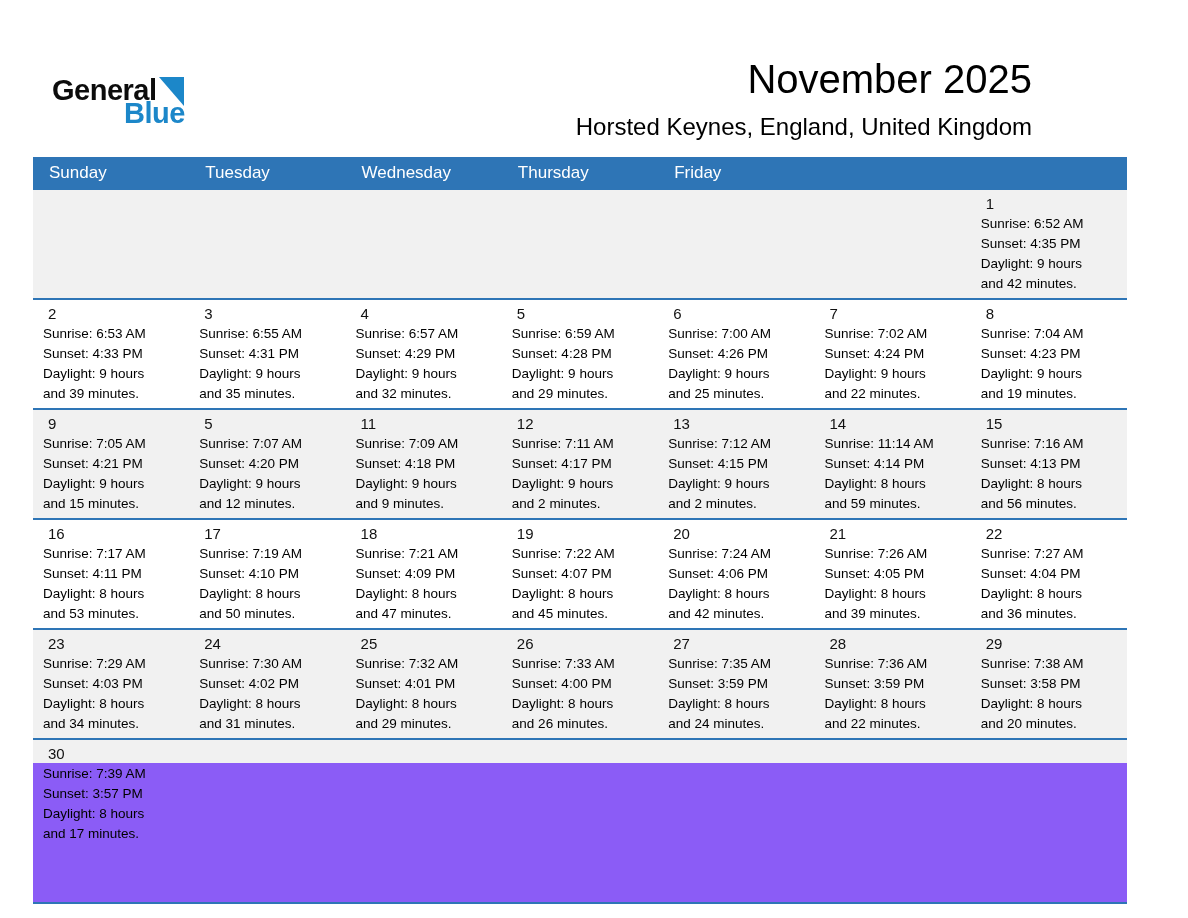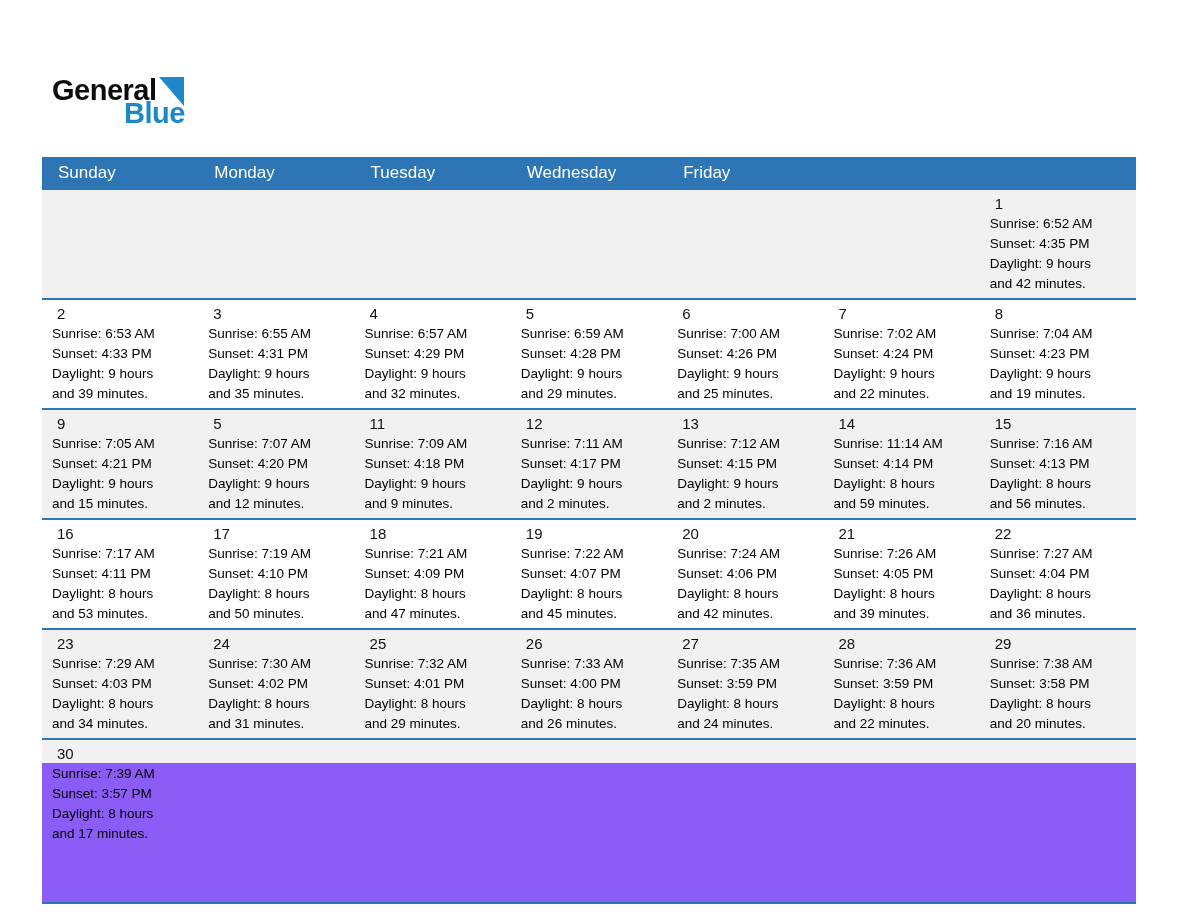--- a/index.html
+++ b/index.html
@@ -17,21 +17,21 @@
   
   .logo{position:absolute;left:52px;top:76px;line-height:1;}
   .logo-row1{display:flex;align-items:flex-start;font-size:29px;font-weight:bold;color:#0c0c0c;letter-spacing:-0.5px;}
   .logo-tri{margin-left:2px;margin-top:1px;display:block;}
   .logo-row2{font-size:29px;font-weight:bold;color:var(--logo-blue);margin-left:72px;margin-top:-7px;letter-spacing:-0.5px;}
   .titles{position:absolute;right:52px;top:56px;text-align:right;}
   .title{font-size:40px;color:#000;line-height:1.15;}
   .subtitle{font-size:24px;color:#000;margin-top:11px;line-height:1.2;}
 
   
-  .calendar{position:absolute;left:42px;top:157px;width:1094px;border-bottom:2px solid var(--divider);}
+  .calendar{position:absolute;left:33px;top:157px;width:1094px;border-bottom:2px solid var(--divider);}
   .weekday-header{display:grid;grid-template-columns:repeat(7,1fr);background:var(--header-bg);height:31px;}
   .weekday-cell{color:#ffffff;font-size:17px;line-height:31px;padding-left:16px;white-space:nowrap;overflow:hidden;}
   .week-row{display:grid;grid-template-columns:repeat(7,1fr);border-top:2px solid var(--divider);position:relative;min-height:107px;}
   .week-row.shaded{background:var(--row-shade);}
   .week-row.plain{background:#ffffff;}
   .week-row.strip{background:#8b5cf6;min-height:164px;}
   .week-row.strip::before{content:"";position:absolute;top:0;left:0;right:0;height:23px;background:var(--row-shade);z-index:0;}
   .day-cell{position:relative;z-index:1;padding:0 6px 4px 0;}
   .day-num{font-size:15px;color:#111;padding:4px 0 1px 15px;line-height:19px;}
   .day-line{font-size:13.5px;color:#000;line-height:20px;padding-left:10px;white-space:nowrap;}
@@ -44,27 +44,31 @@
   <div class="logo">
     <div class="logo-row1">
       <span>General</span>
       <svg class="logo-tri" width="25" height="29" viewBox="0 0 25 29" aria-hidden="true">
         <polygon points="0,0 25,0 25,29" fill="#1C87C9"></polygon>
       </svg>
     </div>
     <div class="logo-row2">Blue</div>
   </div>
 
+  <div class="titles">
+    <div class="title">November 2025</div>
+    <div class="subtitle">Horsted Keynes, England, United Kingdom</div>
+  </div>
 
   <div class="calendar">
     <div class="weekday-header" id="weekday-row">
         <div class="weekday-cell">Sunday</div>
-        <div class="weekday-cell">Monday</div>
         <div class="weekday-cell">Tuesday</div>
         <div class="weekday-cell">Wednesday</div>
+        <div class="weekday-cell">Thursday</div>
         <div class="weekday-cell">Friday</div>
       </div>
     <div id="weeks">
         <div class="week-row shaded">
           <div class="day-cell"></div>
           <div class="day-cell"></div>
           <div class="day-cell"></div>
           <div class="day-cell"></div>
           <div class="day-cell"></div>
           <div class="day-cell"></div>

